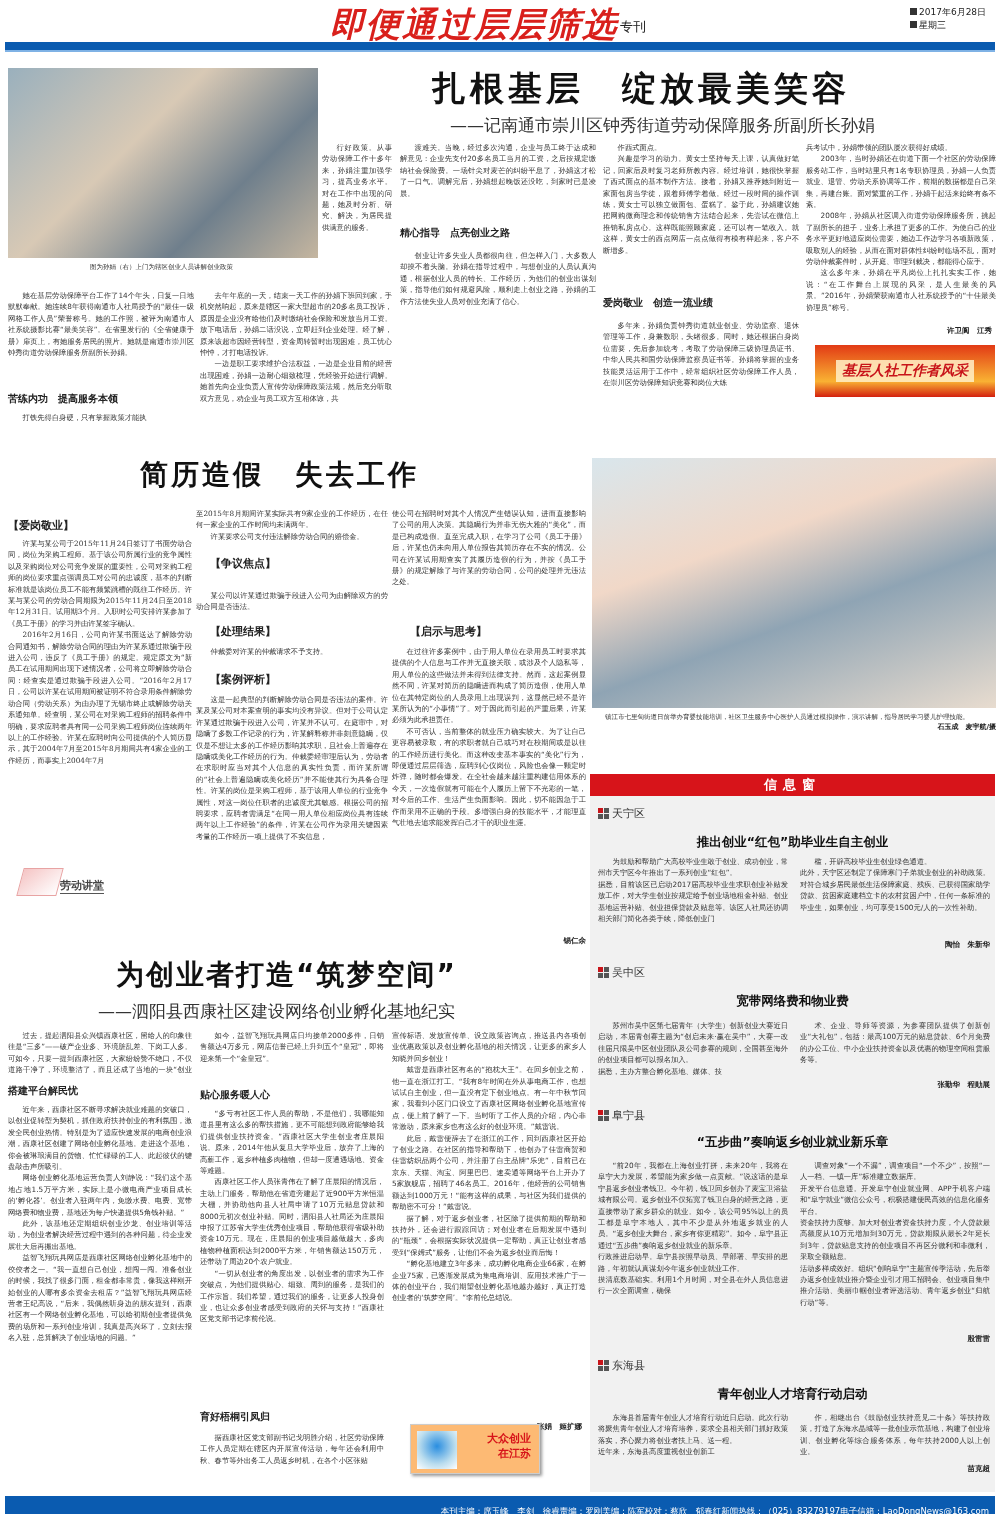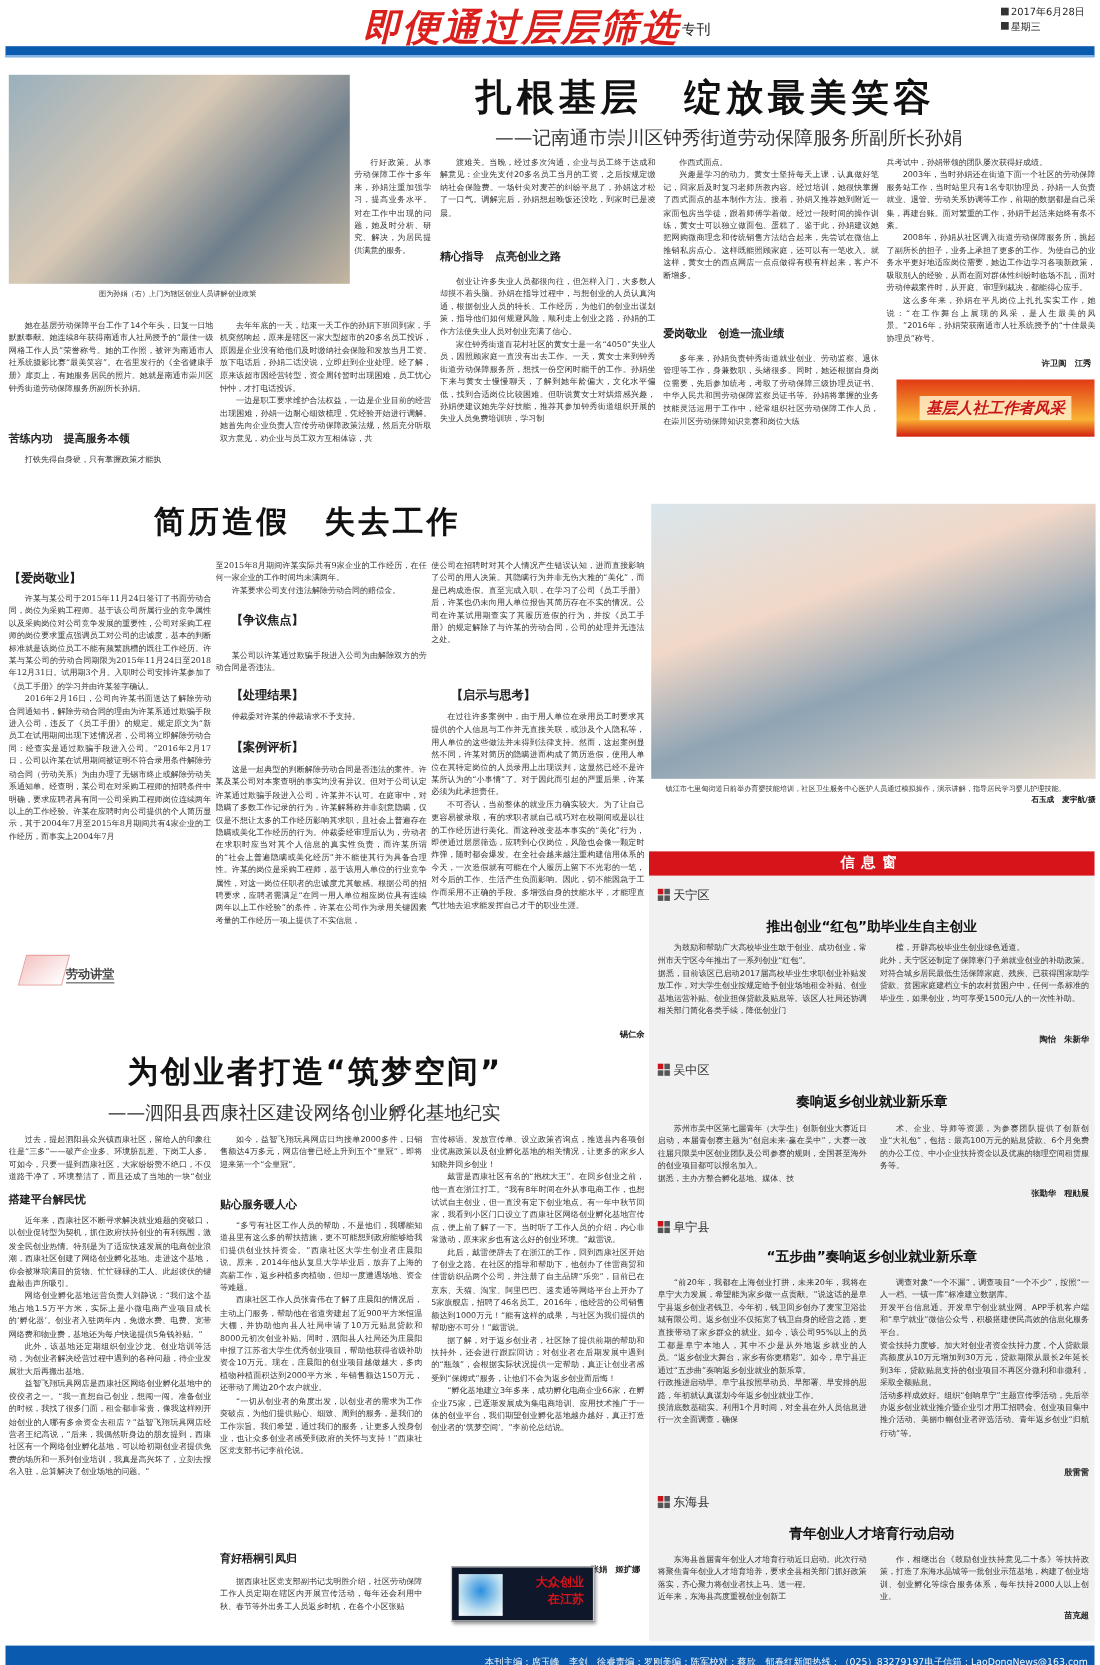--- a/index.html
+++ b/index.html
@@ -24,21 +24,21 @@
 .region .sq{display:inline-grid;grid-template-columns:5px 5px;grid-gap:1px;margin-right:3px}
 .region .sq i{width:5px;height:5px;background:#555;display:block}
 .region .sq i:first-child{background:#c8141a}
 .ititle{font-weight:bold;font-size:12.5px;text-align:center;color:#111}
 .byline{font-weight:bold;text-align:right;font-size:7.5px;color:#222}
 .footer{left:5px;top:1496px;width:990px;height:16px;background:#0a5bb0;color:#fff;font-size:8.5px;display:flex;align-items:center;justify-content:flex-end;padding:16px 6px}
 .banner{left:815px;top:345px;width:180px;height:52px;background:linear-gradient(#e23a15,#f9b233 70%,#d3200f);color:#c8141a;font-family:"DejaVu Serif",serif;font-style:italic;font-weight:bold;font-size:14px;display:flex;align-items:center;justify-content:center}
 .banner span{background:rgba(255,240,200,.85);padding:2px 6px}
 .laodong{left:60px;top:878px;font-size:11px;font-weight:bold;color:#444;border-bottom:1px solid #555}
 .pen{left:20px;top:868px;width:40px;height:28px;background:linear-gradient(135deg,#f5c5c5,#fff);border:1px solid #e8a3a3;transform:skewX(-15deg)}
-.dzcy{left:410px;top:1424px;width:130px;height:50px;background:#0f172a;border:1px solid #ccc;box-shadow:2px 2px 3px #999}
+.dzcy{left:410px;top:1424px;width:130px;height:50px;background:#fdba74;border:1px solid #ccc;box-shadow:2px 2px 3px #999}
 .dzcy .fig{position:absolute;left:6px;top:6px;width:40px;height:38px;background:radial-gradient(circle at 50% 40%,#2a8ee0,#bde 60%,#fff)}
 .dzcy .t{position:absolute;right:8px;top:6px;color:#d7141a;font-weight:bold;font-size:11px;line-height:15px;text-align:right}
 </style>
 </head>
 <body>
 
 <div class="abs masthead-title">即便通过层层筛选</div>
 <div class="abs masthead-sub">专刊</div>
 <div class="abs date">
   <span>2017年6月28日</span>
@@ -66,21 +66,20 @@
   <p>去年年底的一天，结束一天工作的孙娟下班回到家，手机突然响起，原来是辖区一家大型超市的20多名员工投诉，原因是企业没有给他们及时缴纳社会保险和发放当月工资。放下电话后，孙娟二话没说，立即赶到企业处理。经了解，原来该超市因经营转型，资金周转暂时出现困难，员工忧心忡忡，才打电话投诉。</p>
     <p>一边是职工要求维护合法权益，一边是企业目前的经营出现困难，孙娟一边耐心细致梳理，凭经验开始进行调解。她首先向企业负责人宣传劳动保障政策法规，然后充分听取双方意见，劝企业与员工双方互相体谅，共</p>
 </div>
 
 <div class="abs col" style="left:400px;top:142px;width:196px;height:66px">
     <p>渡难关。当晚，经过多次沟通，企业与员工终于达成和解意见：企业先支付20多名员工当月的工资，之后按规定缴纳社会保险费。一场针尖对麦芒的纠纷平息了，孙娟这才松了一口气。调解完后，孙娟想起晚饭还没吃，到家时已是凌晨。</p>
   </div>
 <div class="abs subhead" style="left:400px;top:226px;width:196px;font-size:10px">精心指导　点亮创业之路</div>
 <div class="abs col" style="left:400px;top:250px;width:196px;height:182px">
   <p>创业让许多失业人员都很向往，但怎样入门，大多数人却摸不着头脑。孙娟在指导过程中，与想创业的人员认真沟通，根据创业人员的特长、工作经历，为他们的创业出谋划策，指导他们如何规避风险，顺利走上创业之路，孙娟的工作方法使失业人员对创业充满了信心。</p>
-    <p>家住钟秀街道百花村社区的黄女士是一名“4050”失业人员，因照顾家庭一直没有出去工作。一天，黄女士来到钟秀街道劳动保障服务所，想找一份空闲时能干的工作。孙娟坐下来与黄女士慢慢聊天，了解到她年龄偏大，文化水平偏低，找到合适岗位比较困难。但听说黄女士对烘焙感兴趣，孙娟便建议她先学好技能，推荐其参加钟秀街道组织开展的失业人员免费培训班，学习制</p>
 </div>
 
 <div class="abs col" style="left:603px;top:142px;width:196px;height:150px">
   <p>作西式面点。</p>
     <p>兴趣是学习的动力。黄女士坚持每天上课，认真做好笔记，回家后及时复习老师所教内容。经过培训，她很快掌握了西式面点的基本制作方法。接着，孙娟又推荐她到附近一家面包房当学徒，跟着师傅学着做。经过一段时间的操作训练，黄女士可以独立做面包、蛋糕了。鉴于此，孙娟建议她把网购微商理念和传统销售方法结合起来，先尝试在微信上推销私房点心。这样既能照顾家庭，还可以有一笔收入。就这样，黄女士的西点网店一点点做得有模有样起来，客户不断增多。</p>
 </div>
 <div class="abs subhead" style="left:603px;top:296px;width:196px;font-size:10px">爱岗敬业　创造一流业绩</div>
 <div class="abs col" style="left:603px;top:320px;width:196px;height:112px">
     <p>多年来，孙娟负责钟秀街道就业创业、劳动监察、退休管理等工作，身兼数职，头绪很多。同时，她还根据自身岗位需要，先后参加统考，考取了劳动保障三级协理员证书、中华人民共和国劳动保障监察员证书等。孙娟将掌握的业务技能灵活运用于工作中，经常组织社区劳动保障工作人员，在崇川区劳动保障知识竞赛和岗位大练</p>
   </div>
@@ -201,21 +200,21 @@
 
 <div class="abs region" style="left:598px;top:965px">
     <span class="sq">
       <i></i>
       <i></i>
       <i></i>
       <i></i>
     </span>
     <span>吴中区</span>
   </div>
-<div class="abs ititle" style="left:590px;top:993px;width:405px">奏响返乡创业就业新乐章</div>
+<div class="abs ititle" style="left:590px;top:993px;width:405px">宽带网络费和物业费</div>
 <div class="abs col" style="left:598px;top:1020px;width:190px;height:72px;white-space:pre-line"><p>苏州市吴中区第七届青年（大学生）创新创业大赛近日启动，本届青创赛主题为“创启未来·赢在吴中”，大赛一改往届只限吴中区创业团队及公司参赛的规则，全国甚至海外的创业项目都可以报名加入。
 据悉，主办方整合孵化基地、媒体、技</p></div>
 <div class="abs col" style="left:800px;top:1020px;width:190px;height:60px;white-space:pre-line"><p>术、企业、导师等资源，为参赛团队提供了创新创业“大礼包”，包括：最高100万元的贴息贷款、6个月免费的办公工位、中小企业扶持资金以及优惠的物理空间租赁服务等。</p></div>
 <div class="abs byline" style="left:800px;top:1080px;width:190px">张勤华　程勛展</div>
 
 <div class="abs region" style="left:598px;top:1108px">
     <span class="sq">
       <i></i>
       <i></i>
       <i></i>

